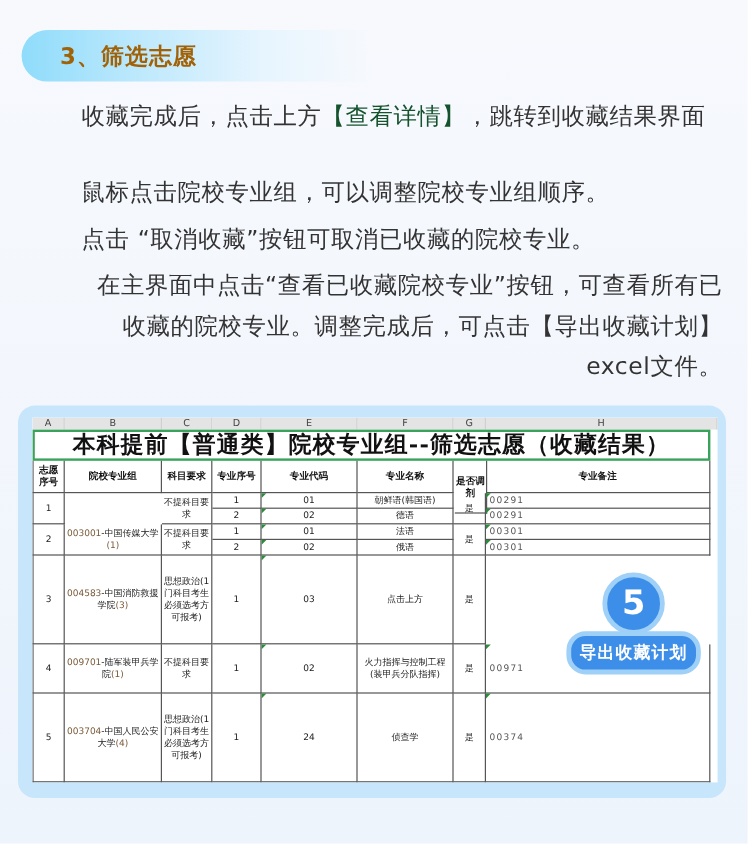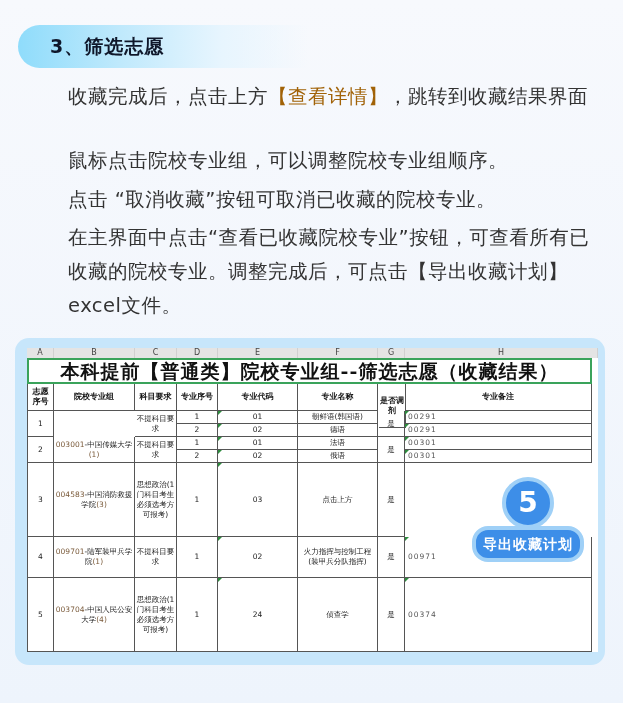--- a/index.html
+++ b/index.html
@@ -10,28 +10,28 @@
     position: relative;
     color: #333;
   }
   .pill {
     position:absolute; left:18px; top:25px; width:290px; height:43px;
     border-radius:22px 0 0 22px;
     background: linear-gradient(90deg, #8fdcfb 0%, #bfe9fc 35%, #e7f5fe 70%, rgba(247,249,253,0) 100%);
   }
   .pill-text {
     position:absolute; left:50px; top:34px;
-    font-size:19px; font-weight:bold; color:#0f172a; letter-spacing:1px;
+    font-size:19px; font-weight:bold; color:#a16207; letter-spacing:1px;
   }
   .para {
     position:absolute; left:22px; width:580px;
     font-size:19.5px; color:#333; line-height:32px; letter-spacing:0.5px;
   }
   .indent { padding-left:46px; }
-  .orange { color:#a16207; }
+  .orange { color:#14532d; }
 
   .frame {
     position:absolute; left:15px; top:338px; width:590px; height:327px;
     background:#c7e6fb; border-radius:14px;
   }
   .sheet {
     position:absolute; left:27px; top:348px; width:571px; height:304px;
     background:#fff; overflow:hidden;
     font-family: "DejaVu Sans", sans-serif;
   }
@@ -71,21 +71,21 @@
 </style>
 </head>
 <body>
 
 <div class="pill"></div>
 <div class="pill-text">3、筛选志愿</div>
 
 <div class="para indent" style="top:81px;"><span>收藏完成后，点击上方</span><span class="orange">【查看详情】</span><span>，跳转到收藏结果界面</span></div>
 <div class="para indent" style="top:145px;">鼠标点击院校专业组，可以调整院校专业组顺序。</div>
 <div class="para indent" style="top:184px;">点击 “取消收藏”按钮可取消已收藏的院校专业。</div>
-<div class="para indent" style="top:221px; line-height:34px;">在主界面中点击“查看已收藏院校专业”按钮，可查看所有已收藏的院校专业。调整完成后，可点击【导出收藏计划】excel文件。</div>
+<div class="para indent" style="top:221px; line-height:34px;text-align:right;">在主界面中点击“查看已收藏院校专业”按钮，可查看所有已收藏的院校专业。调整完成后，可点击【导出收藏计划】excel文件。</div>
 
 <div class="frame"></div>
 
 <div class="sheet">
 
   <div class="colhdr" style="left:0;width:27px;">A</div>
   <div class="colhdr" style="left:27px;width:81px;">B</div>
   <div class="colhdr" style="left:108px;width:42px;">C</div>
   <div class="colhdr" style="left:150px;width:41px;">D</div>
   <div class="colhdr" style="left:191px;width:80px;">E</div>

